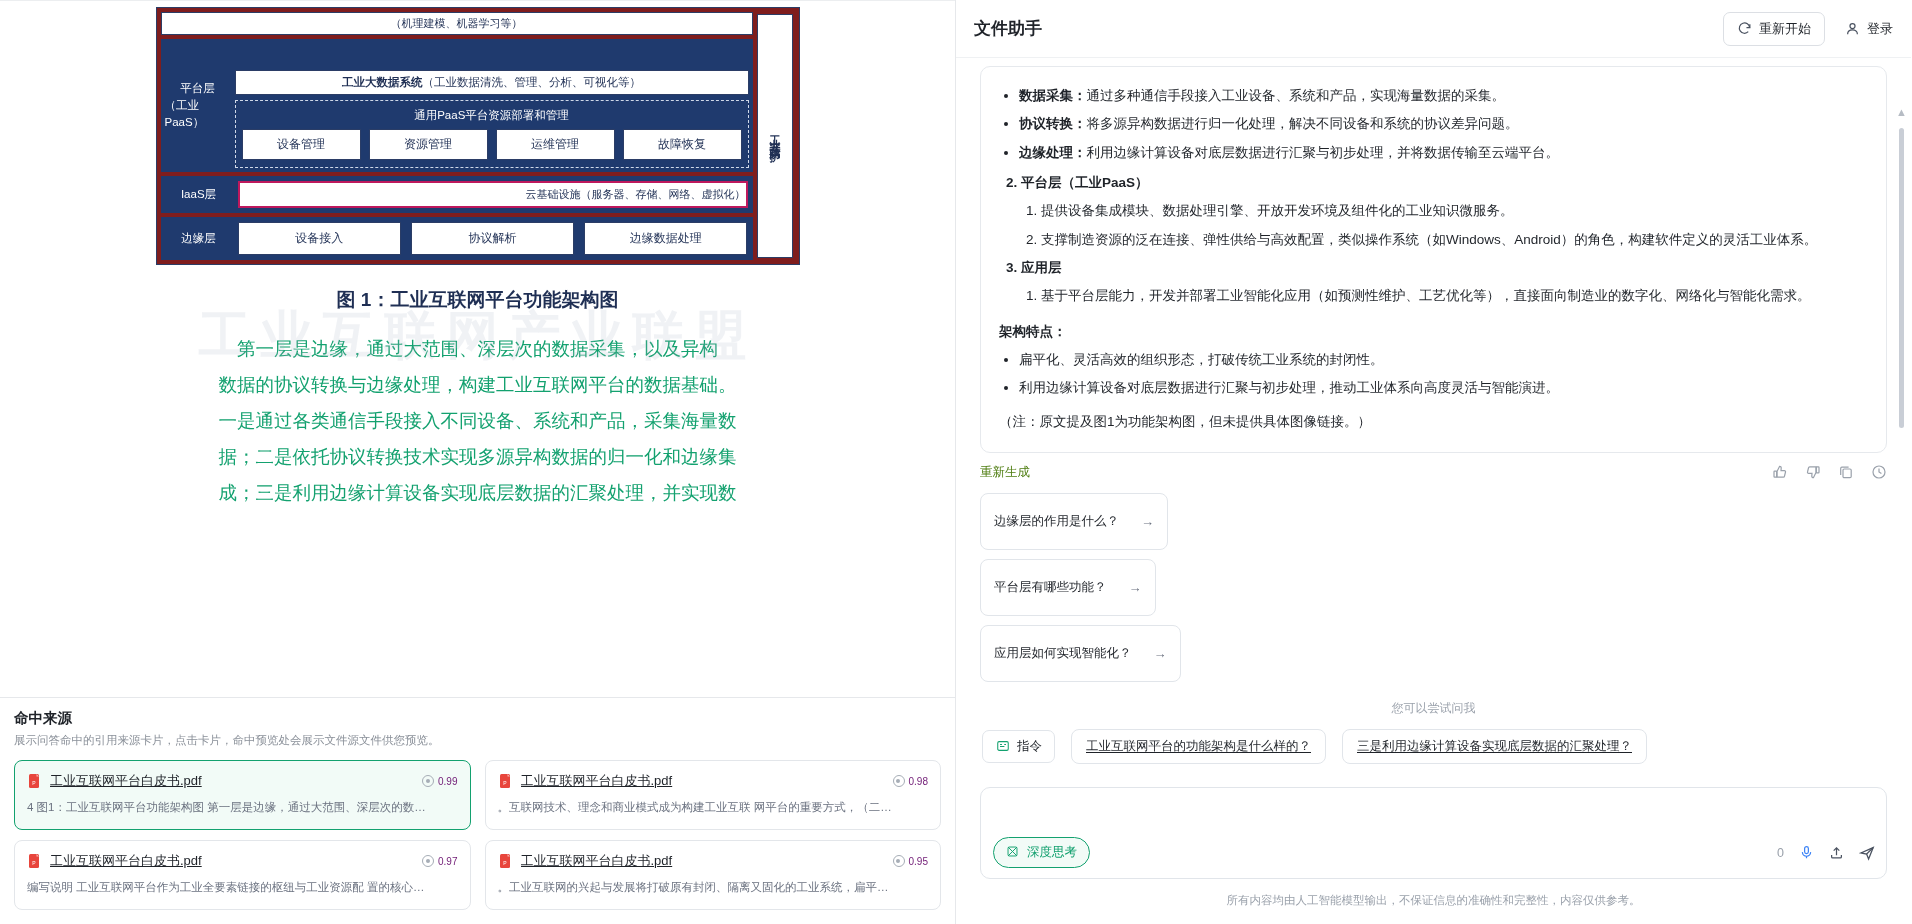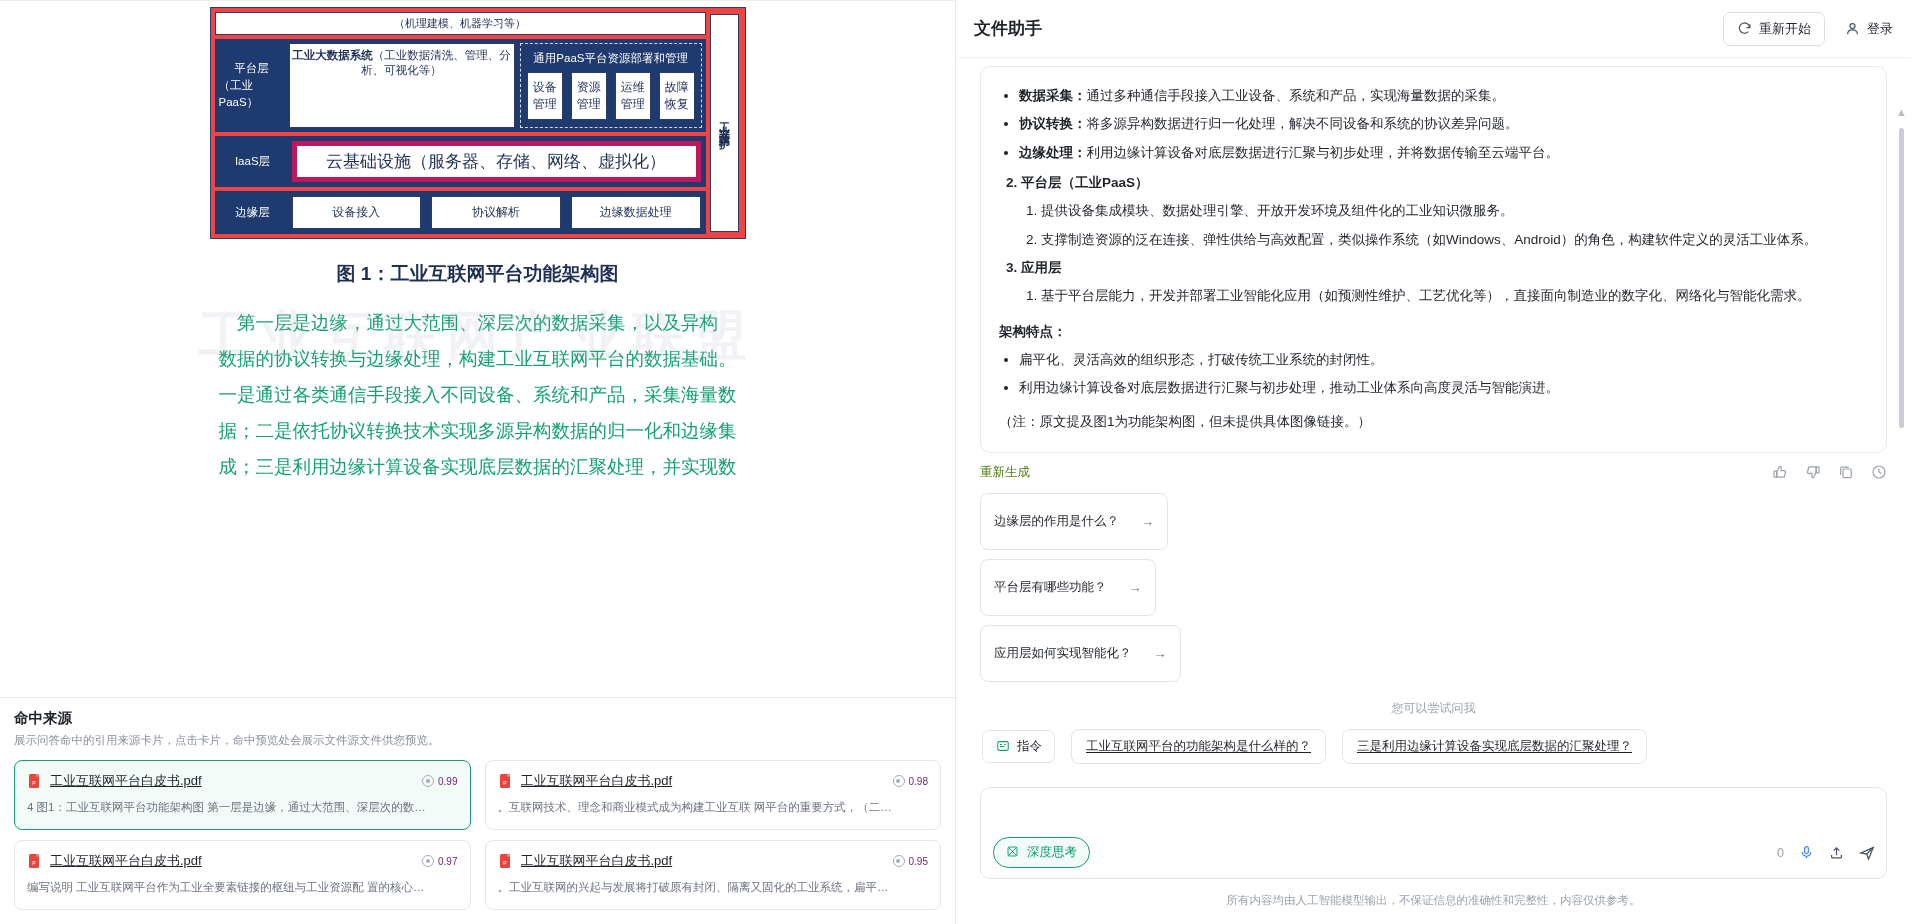--- a/index.html
+++ b/index.html
@@ -41,23 +41,23 @@
     font-size: 52px; font-weight: bold;
     color: rgba(170,185,200,0.18);
     letter-spacing: 10px;
     white-space: nowrap;
     pointer-events: none;
     user-select: none;
   }
 
   
   .fig {
-    width: 536px; margin: 0 auto;
+    width: 644px; margin: 0 auto;
     border: 1px solid #2b3d66;
-    background: #ef4444;
+    background: #7f1d1d;
     display: flex;
     padding: 4px;
     gap: 4px;
   }
   .fig-main { flex: 1 1 auto; display: flex; flex-direction: column; gap: 4px; }
   .fig-side {
     width: 36px;
     border: 1px solid #2b3d66;
     background: #fff;
     display: flex; align-items: center; justify-content: center;
@@ -80,21 +80,21 @@
     align-items: stretch;
     padding: 4px;
     gap: 4px;
   }
   .layer-tag {
     width: 66px; flex: none;
     color: #fff; font-size: 11.5px;
     display: flex; flex-direction: column; align-items: center; justify-content: center;
     line-height: 1.5;
   }
-  .layer-content { flex: 1 1 auto; display: flex; flex-direction: row; gap: 5px; }
+  .layer-content { flex: 1 1 auto; display: flex; flex-direction: column; gap: 5px; margin-top: 27px; }
   .bd-band {
     background: #fff; border: 1px solid #2b3d66;
     text-align: center; font-size: 11.5px; color: #1f2f54;
     padding: 4px 0;
   }
   .bd-band b { font-weight: bold; }
   .dash-box {
     border: 1px dashed #cfd8e8;
     padding: 5px 6px 7px 6px;
   }
@@ -103,22 +103,22 @@
   .cell {
     flex: 1 1 0; background: #fff; border: 1px solid #2b3d66;
     text-align: center; font-size: 12px; color: #1f2f54;
     padding: 6px 0;
   }
   .iaas-row, .edge-row {
     background: #1f3a6e; display: flex; align-items: center;
     padding: 5px; gap: 6px;
   }
   .iaas-bar {
-    flex: 1 1 auto; background: #fff; border: 5px solid #be185d;
-    text-align: center; font-size: 17px; color: #1f2f54; padding: 4px 0;
+    flex: 1 1 auto; background: #fff; border: 2px solid #be185d;
+    text-align: right; font-size: 11px; color: #1f2f54; padding: 4px 0;
   }
   .edge-cells { flex: 1 1 auto; display: flex; gap: 10px; }
   .edge-cell {
     flex: 1 1 0; background: #fff; border: 1px solid #2b3d66;
     text-align: center; font-size: 12px; color: #1f2f54; padding: 7px 0;
   }
 
   .fig-caption {
     text-align: center;
     font-size: 19px; color: #1f2f54; font-weight: bold;

